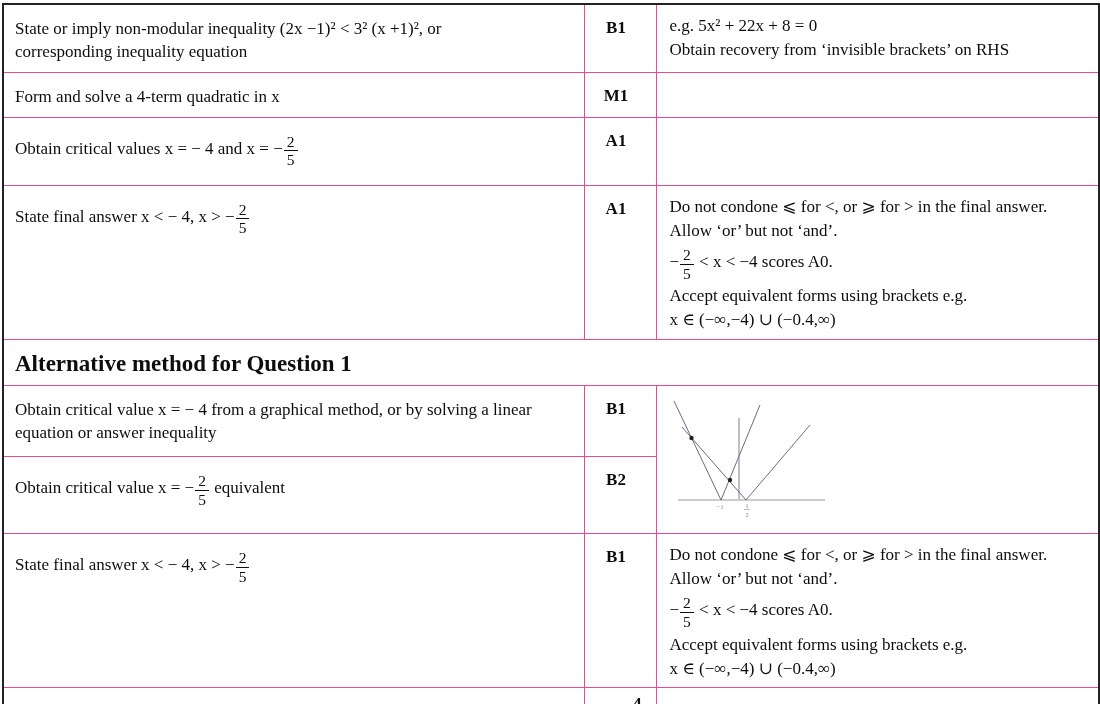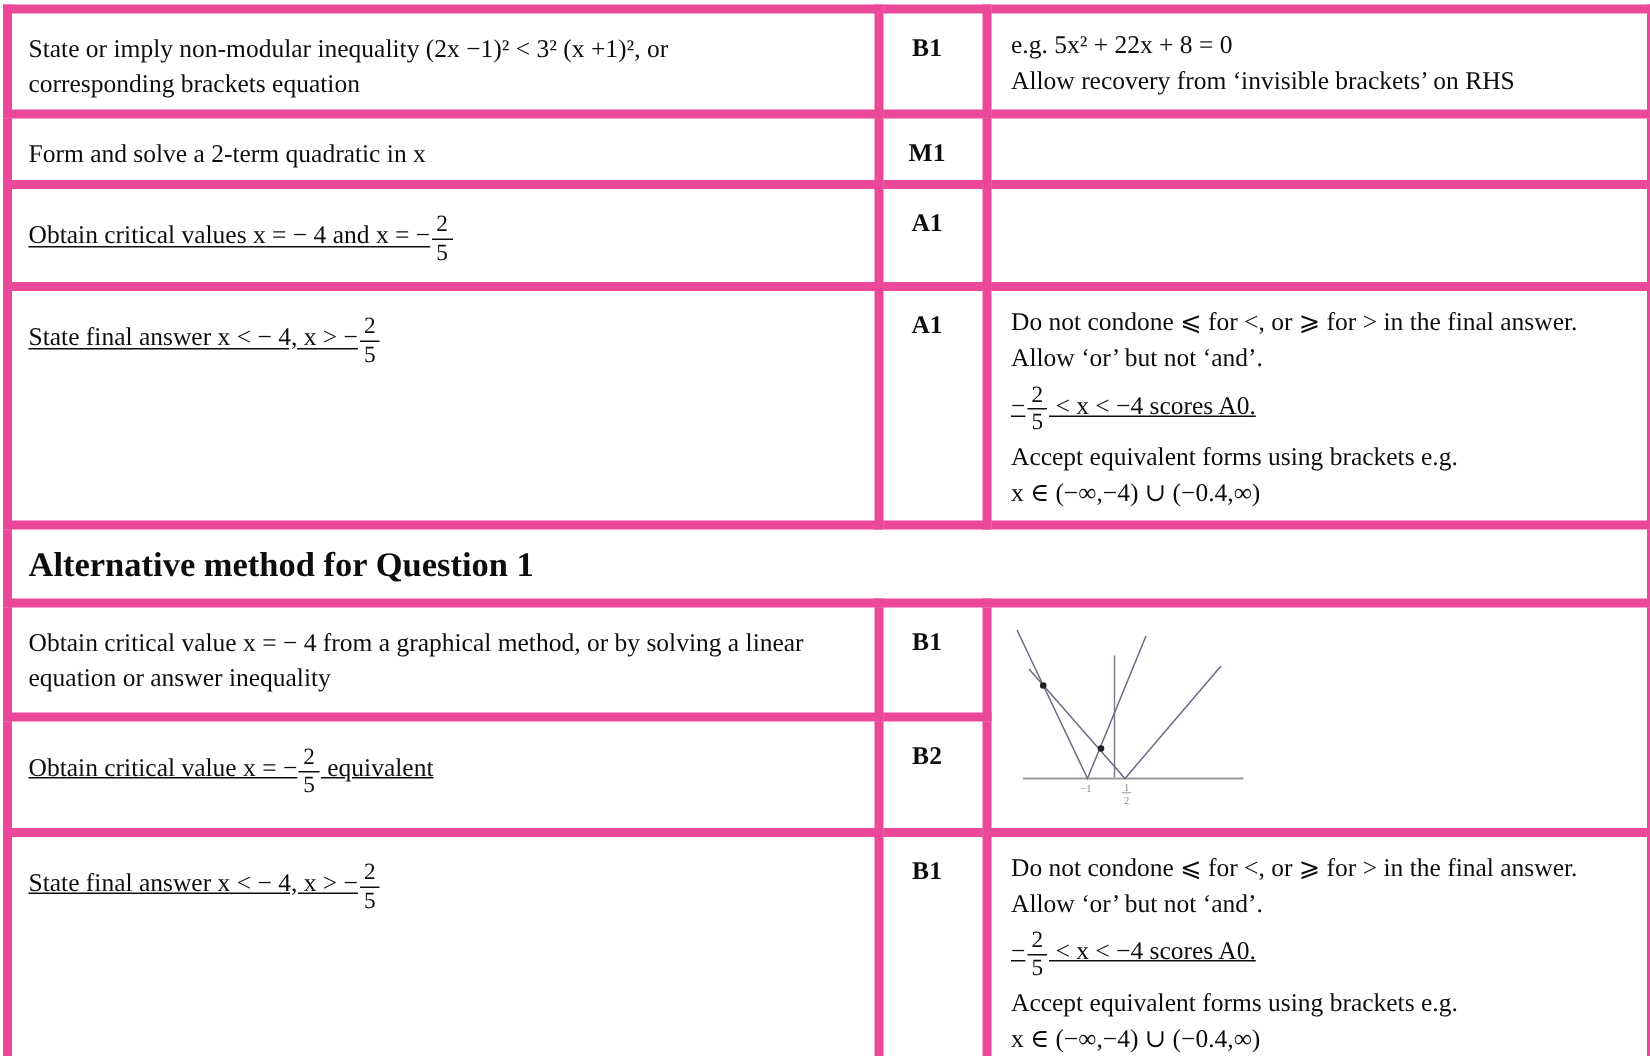--- a/index.html
+++ b/index.html
@@ -8,21 +8,21 @@
     width: 1100px; height: 704px; overflow: hidden;
     font-family: "Liberation Serif", "DejaVu Serif", serif;
     color: #0d0d0d;
   }
   table.ms {
     border-collapse: collapse; table-layout: fixed;
     width: 1096px; margin: 3px 2px 0 2px;
     border: 2px solid #222;
   }
   td {
-    border: 6px solid #ec4899;
+    border: 1px solid #ec4899;
     vertical-align: top;
     font-size: 17px; line-height: 1.36;
     padding: 9px 10px 6px 11px;
   }
   td.answer { padding-top: 12px; }
   td.mark {
     font-weight: bold; text-align: center;
     padding: 11px 12px 4px 4px; font-size: 17px;
   }
   td.guidance { padding-left: 13px; padding-top: 9px; margin-left: 44px; }
@@ -34,21 +34,21 @@
     font-weight: bold; text-align: right; vertical-align: middle;
     padding: 0 14px 0 0; font-size: 17px;
   }
   .frac {
     display: inline-block; vertical-align: middle;
     text-align: center; line-height: 1.02; font-size: 15.5px;
     margin: 2px 1px 0 1px;
   }
   .frac .num { display: block; border-bottom: 1px solid #0d0d0d; padding: 0 3px 1px 3px; }
   .frac .den { display: block; padding-top: 1px; }
-  .mathline { line-height: 1.15; padding: 2px 0; text-decoration: underline; }
+  .mathline { line-height: 1.15; padding: 2px 0; }
   .gline { margin-bottom: 1px; }
   .graph-cell { padding: 6px 4px 2px 6px; }
   svg text.tick {
     font-family: "Liberation Serif", "DejaVu Serif", serif;
     font-size: 7px; fill: #8a8a8a;
   }
 </style>
 </head>
 <body>
 
@@ -56,32 +56,32 @@
   <colgroup>
     <col style="width:581px">
     <col style="width:72px">
     <col style="width:443px">
   </colgroup>
   <tbody>
 
     <tr style="height:68px">
       <td class="answer">
         <div>State or imply non-modular inequality (2x −1)² &lt; 3² (x +1)², or</div>
-        <div>corresponding brackets equation</div>
+        <div>corresponding inequality equation</div>
       </td>
       <td class="mark">B1</td>
       <td class="guidance">
         <div class="gline">e.g. 5x² + 22x + 8 = 0</div>
-        <div class="gline">Allow recovery from ‘invisible brackets’ on RHS</div>
+        <div class="gline">Obtain recovery from ‘invisible brackets’ on RHS</div>
       </td>
     </tr>
 
     <tr style="height:45px">
       <td class="answer">
-        <div>Form and solve a 2-term quadratic in x</div>
+        <div>Form and solve a 4-term quadratic in x</div>
       </td>
       <td class="mark">M1</td>
       <td class="guidance"></td>
     </tr>
 
     <tr style="height:68px">
       <td class="answer">
         <div class="mathline">
           <span>Obtain critical values x = − 4 and x = −</span><span class="frac"><span class="num">2</span><span class="den">5</span></span>
         </div>

